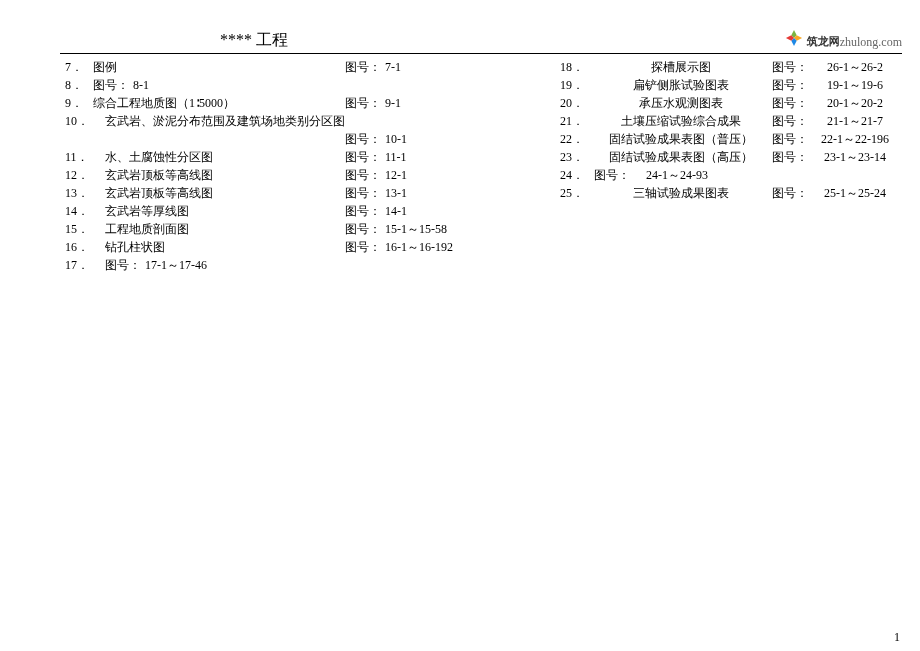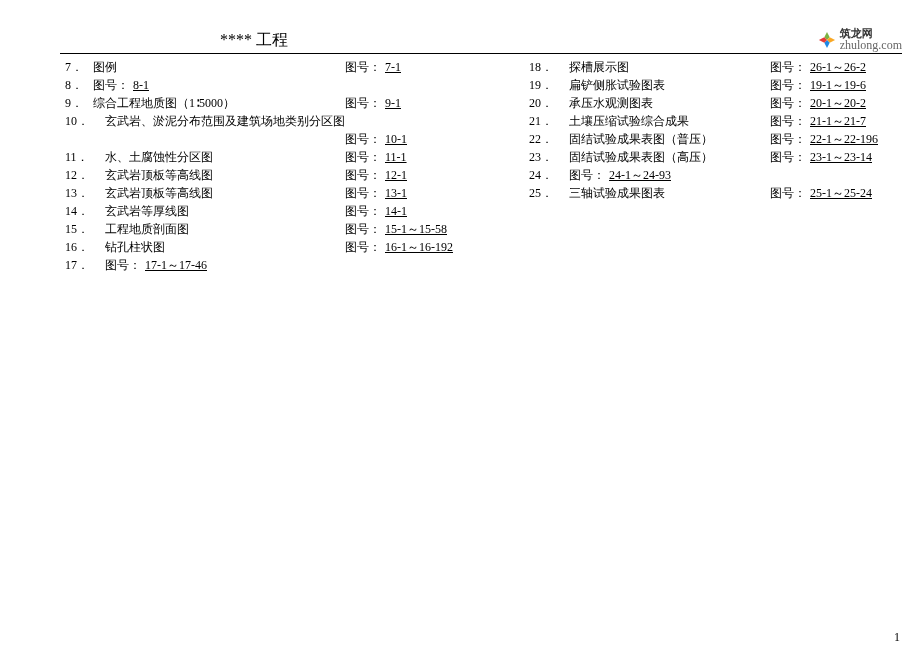--- a/index.html
+++ b/index.html
@@ -35,22 +35,22 @@
       width: 18px;
       height: 18px;
       position: relative;
     }
     .logo-icon svg {
       width: 100%;
       height: 100%;
     }
     .logo-text-wrap {
       display: flex;
-      flex-direction: column;
       line-height: 1;
+      margin-top: 8px;
     }
     .logo-text-main {
       font-size: 11px;
       font-weight: bold;
       color: #333;
     }
     .logo-text-sub {
       font-size: 12px;
       color: #666;
     }
@@ -79,21 +79,22 @@
     }
     .col {
       display: flex;
       flex-direction: column;
     }
     .col-left {
       width: 410px;
     }
     .col-right {
       flex: 1;
-      margin-left: 54px;
+      margin-left: 77px;
+      text-align: center;
     }
     .row {
       display: flex;
       line-height: 18px;
       height: 18px;
       align-items: baseline;
     }
     .idx {
       min-width: 28px;
     }
@@ -101,21 +102,20 @@
       min-width: 40px;
     }
     .title-cell {
       flex: 1;
     }
     .figno-label {
       min-width: 40px;
     }
     .figno-val {
       min-width: 90px;
-      text-decoration: underline;
     }
   </style>
 </head>
 <body>
 
 <div class="header-title">**** 工程</div>
 
 <div class="logo-container">
   <span class="logo-icon">
     <svg viewBox="0 0 20 20">

